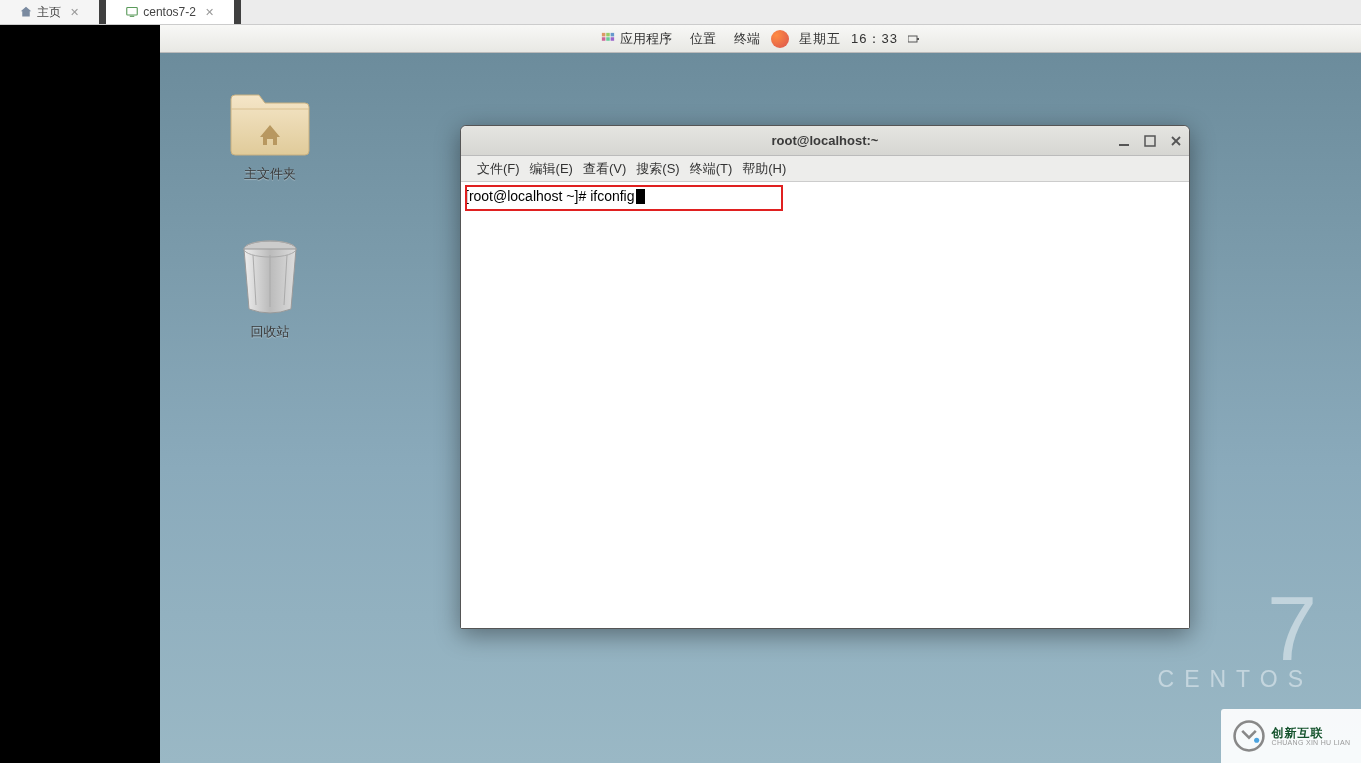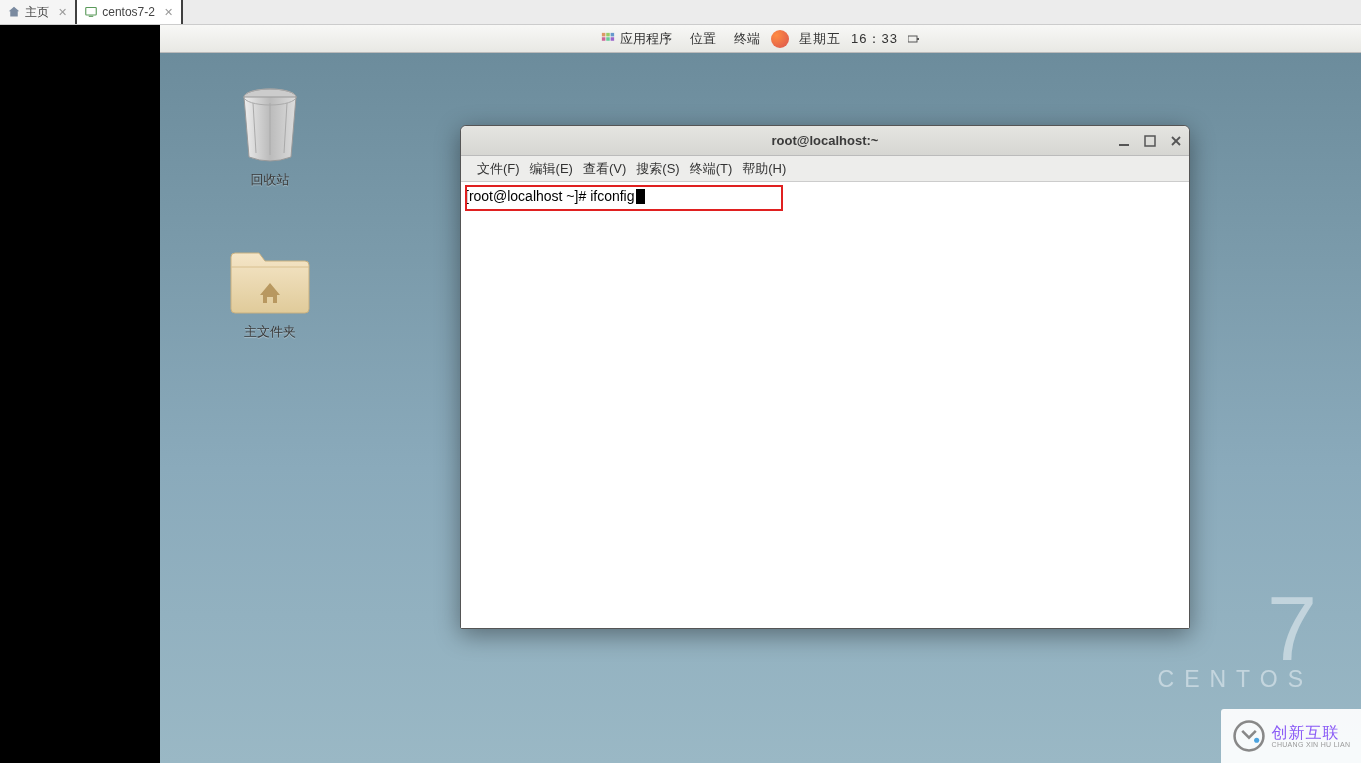--- a/index.html
+++ b/index.html
@@ -1,20 +1,20 @@
 <!DOCTYPE html>
 <html><head>
 <meta charset="utf-8">
 <style>
 * { margin: 0; padding: 0; box-sizing: border-box; font-family: "Microsoft YaHei", "SimSun", sans-serif; }
 body { width: 1361px; height: 763px; overflow: hidden; background: #000; position: relative; }
 
 
 .vmware-tabs { position: absolute; top: 0; left: 0; right: 0; height: 25px; background: #ececec; display: flex; border-bottom: 1px solid #ccc; }
-.vm-tab { display: flex; align-items: center; padding: 3px 8px; border-right: 2px solid #404040; font-size: 12px; color: #444; cursor: pointer; gap: 5px; background: #f5f5f5; }
+.vm-tab { display: flex; align-items: center; padding: 3px 20px; border-right: 7px solid #404040; font-size: 12px; color: #444; cursor: pointer; gap: 5px; background: #f5f5f5; }
 .vm-tab.active { background: #fff; }
 .vm-tab .close { color: #999; font-size: 11px; margin-left: 4px; }
 .home-icon { width: 12px; height: 12px; }
 .vm-icon { width: 12px; height: 12px; }
 
 
 .desktop-wrapper { position: absolute; top: 25px; left: 160px; right: 0; bottom: 0; background: linear-gradient(180deg, #6a8a9a 0%, #7a9aaa 30%, #8aaabb 60%, #9ab8c5 100%); overflow: hidden; }
 
 
 .gnome-bar { height: 28px; background: linear-gradient(180deg, #f8f8f6 0%, #e8e8e4 100%); border-bottom: 1px solid #bbb; display: flex; align-items: center; padding: 0 18px; font-size: 13px; color: #333; justify-content: center; }
@@ -47,21 +47,21 @@
 .term-menu-item { cursor: pointer; }
 .term-body { flex: 1; background: #fff; padding: 6px 4px; font-family: "DejaVu Sans Mono", "Consolas", monospace; font-size: 14px; color: #000; position: relative; }
 .term-prompt { display: inline; }
 .red-box { position: absolute; top: 3px; left: 4px; width: 318px; height: 26px; border: 2px solid #e02020; pointer-events: none; }
 .cursor-block { display: inline-block; width: 9px; height: 15px; background: #000; vertical-align: text-bottom; margin-left: 2px; }
 
 
 .watermark { position: absolute; right: 0; bottom: 0; width: 140px; height: 54px; background: rgba(255,255,255,0.92); display: flex; align-items: center; justify-content: center; gap: 6px; border-radius: 3px 0 0 0; }
 .watermark-logo { width: 34px; height: 34px; }
 .watermark-text { display: flex; flex-direction: column; line-height: 1; }
-.watermark-cn { font-size: 16px; font-weight: 400; color: #8b5cf6; letter-spacing: 1px;}
+.watermark-cn { font-size: 12px; font-weight: 700; color: #14532d; letter-spacing: 1px;}
 .watermark-en { font-size: 7px; color: #999; letter-spacing: 0.3px; }
 </style>
 </head>
 <body>
 
 <div class="vmware-tabs">
   <div class="vm-tab">
     <svg class="home-icon" viewBox="0 0 16 16">
         <path fill="#7a8aa0" d="M8 1l7 6h-2v7H3V7H1z"></path>
       </svg>
@@ -102,50 +102,50 @@
       <span class="clock">16：33</span>
       <svg class="battery-icon" viewBox="0 0 12 10">
           <rect x="0" y="2" width="9" height="6" fill="none" stroke="#555"></rect>
           <rect x="9" y="4" width="2" height="2" fill="#555"></rect>
         </svg>
     </div>
   </div>
 
   <div class="desktop-icons">
     <div class="desktop-icon">
+      <svg class="folder-img" viewBox="0 0 86 74">
+        <defs>
+            <linearGradient id="fg" x1="0" y1="0" x2="0" y2="1">
+              <stop offset="0" stop-color="#f5e6c8"></stop>
+              <stop offset="1" stop-color="#e0cb9a"></stop>
+            </linearGradient>
+          </defs>
+        <path d="M4 14 L4 66 Q4 70 8 70 L78 70 Q82 70 82 66 L82 22 Q82 18 78 18 L38 18 L32 10 L8 10 Q4 10 4 14 Z" fill="url(#fg)" stroke="#c8b080"></path>
+        <path d="M4 24 L82 24" stroke="#d8c090"></path>
+        <path d="M33 52 L43 40 L53 52 L50 52 L50 60 L46 60 L46 54 L40 54 L40 60 L36 60 L36 52 Z" fill="#b89860"></path>
+      </svg>
+      <span class="label">主文件夹</span>
+    </div>
+    <div class="desktop-icon">
       <svg class="trash-img" viewBox="0 0 70 80">
         <defs>
             <linearGradient id="tg" x1="0" x2="1">
               <stop offset="0" stop-color="#eee"></stop>
               <stop offset="0.5" stop-color="#bbb"></stop>
               <stop offset="1" stop-color="#ddd"></stop>
             </linearGradient>
           </defs>
         <ellipse cx="35" cy="12" rx="26" ry="8" fill="#ccc" stroke="#999"></ellipse>
         <path d="M9 12 L14 72 Q35 80 56 72 L61 12 Z" fill="url(#tg)" stroke="#999"></path>
         <ellipse cx="35" cy="12" rx="26" ry="8" fill="none" stroke="#aaa"></ellipse>
         <line x1="18" y1="18" x2="21" y2="68" stroke="#aaa"></line>
         <line x1="35" y1="18" x2="35" y2="70" stroke="#aaa"></line>
         <line x1="52" y1="18" x2="49" y2="68" stroke="#aaa"></line>
       </svg>
       <span class="label">回收站</span>
-    </div>
-    <div class="desktop-icon">
-      <svg class="folder-img" viewBox="0 0 86 74">
-        <defs>
-            <linearGradient id="fg" x1="0" y1="0" x2="0" y2="1">
-              <stop offset="0" stop-color="#f5e6c8"></stop>
-              <stop offset="1" stop-color="#e0cb9a"></stop>
-            </linearGradient>
-          </defs>
-        <path d="M4 14 L4 66 Q4 70 8 70 L78 70 Q82 70 82 66 L82 22 Q82 18 78 18 L38 18 L32 10 L8 10 Q4 10 4 14 Z" fill="url(#fg)" stroke="#c8b080"></path>
-        <path d="M4 24 L82 24" stroke="#d8c090"></path>
-        <path d="M33 52 L43 40 L53 52 L50 52 L50 60 L46 60 L46 54 L40 54 L40 60 L36 60 L36 52 Z" fill="#b89860"></path>
-      </svg>
-      <span class="label">主文件夹</span>
     </div>
   </div>
 
   <div class="centos-brand">
     <div class="centos-7">7</div>
     <div class="centos-text">CENTOS</div>
   </div>
 
   <div class="terminal-window">
     <div class="term-titlebar">

